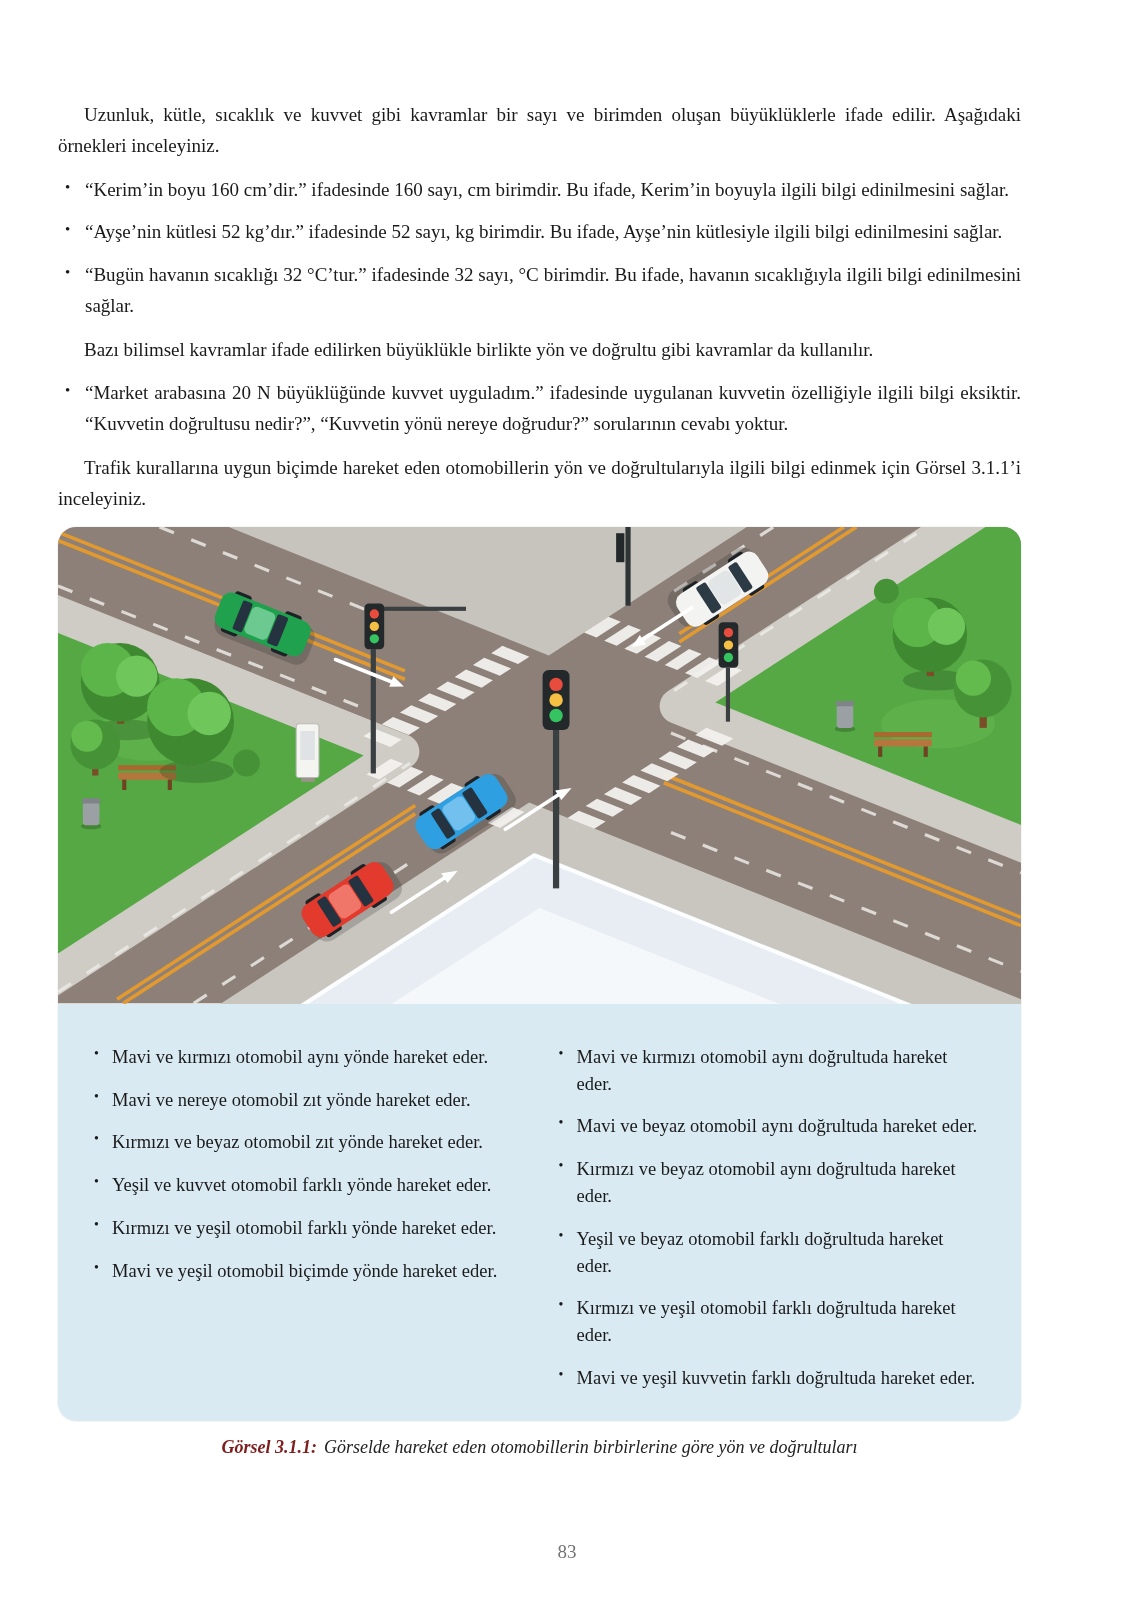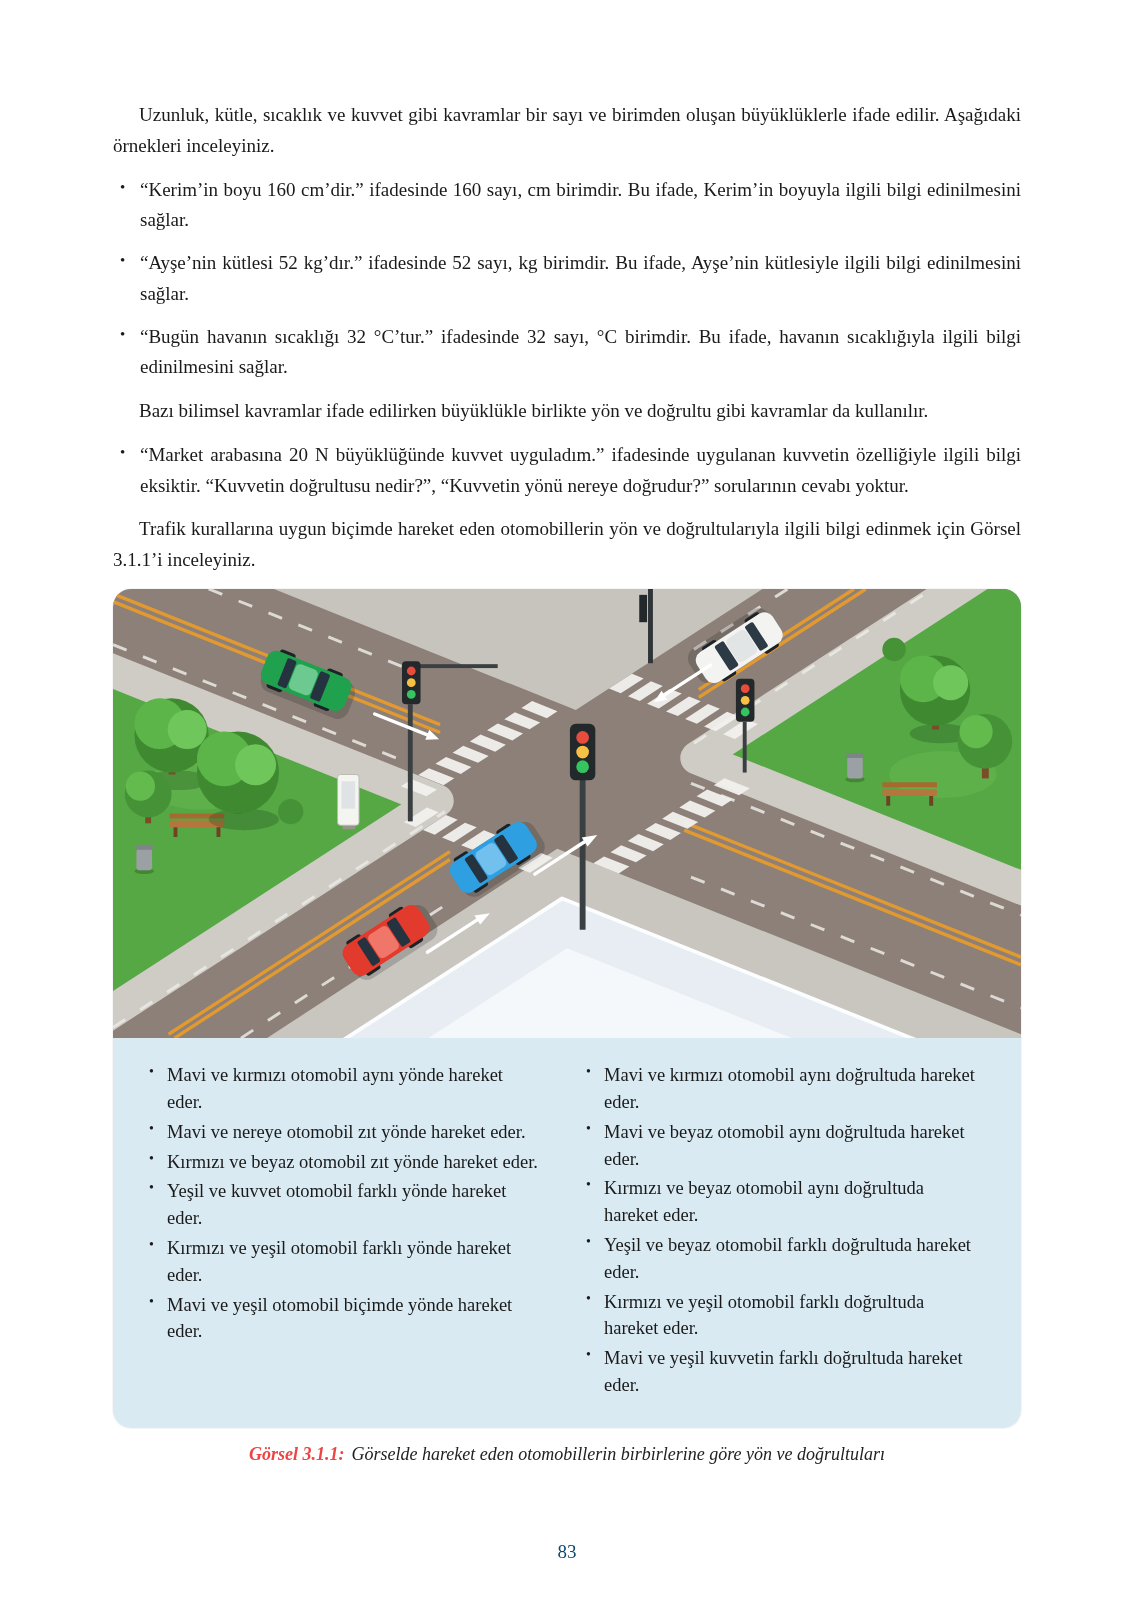--- a/index.html
+++ b/index.html
@@ -1,46 +1,46 @@
 <!DOCTYPE html>
 <html lang="tr"><head>
 <meta charset="utf-8">
 <style>
   html,body{margin:0;padding:0;background:#ffffff;}
   .page{
     width:1134px;height:1616px;box-sizing:border-box;
-    padding:100px 113px 0 113px;
+    padding:100px 113px 0 58px;
     font-family:"Liberation Serif","DejaVu Serif",serif;
     font-size:19px;line-height:1.62;color:#1a1a1a;
     position:relative;background:#ffffff;overflow:hidden;
   }
   .para{margin:0 0 13px 0;text-indent:26px;text-align:justify;}
   .dotlist{list-style:none;margin:0 0 13px 0;padding:0;}
   .dotlist li{position:relative;padding-left:27px;text-align:justify;margin:0 0 12px 0;}
   .dotlist li::before{content:"•";position:absolute;left:7px;top:1px;font-size:0.78em;}
   .figure-card{
     margin:6px 0 0 0;border-radius:18px;overflow:hidden;
     box-shadow:0 0 0 1px rgba(0,0,0,0.04);
   }
   .scene{display:block;line-height:0;}
   .scene svg{display:block;width:100%;height:auto;}
   .figure-panel{
     background:#d9eaf3;
     display:grid;grid-template-columns:1fr 1fr;gap:0 38px;
     padding:24px 42px 26px 30px;
   }
   .panel-col{list-style:none;margin:0;padding:0;font-size:18.5px;line-height:1.45;}
-  .panel-col li{position:relative;padding-left:24px;margin:0 0 3px 0;text-align:left;}
+  .panel-col li{position:relative;padding-left:24px;margin:16px 0 3px 0;text-align:left;}
   .panel-col li::before{content:"•";position:absolute;left:6px;top:0;font-size:0.75em;}
   .caption{
     margin:14px 0 0 0;text-align:center;font-style:italic;font-size:18px;color:#222;
     line-height:1.4;
   }
-  .cap-label{font-style:italic;font-weight:bold;color:#ef4444;margin-right:7px;}
-  .pagenum{position:absolute;left:0;right:0;bottom:48px;text-align:center;font-size:19px;color:#0c4a6e;}
+  .cap-label{font-style:italic;font-weight:bold;color:#7f1d1d;margin-right:7px;}
+  .pagenum{position:absolute;left:0;right:0;bottom:48px;text-align:center;font-size:19px;color:#737373;}
 </style>
 </head>
 <body>
 
 <div class="page">
 
   <p class="para">Uzunluk, kütle, sıcaklık ve kuvvet gibi kavramlar bir sayı ve birimden oluşan büyüklüklerle ifade edilir. Aşağıdaki örnekleri inceleyiniz.</p>
 
   <ul class="dotlist">
     <li>“Kerim’in boyu 160 cm’dir.” ifadesinde 160 sayı, cm birimdir. Bu ifade, Kerim’in boyuyla ilgili bilgi edinilmesini sağlar.</li>

